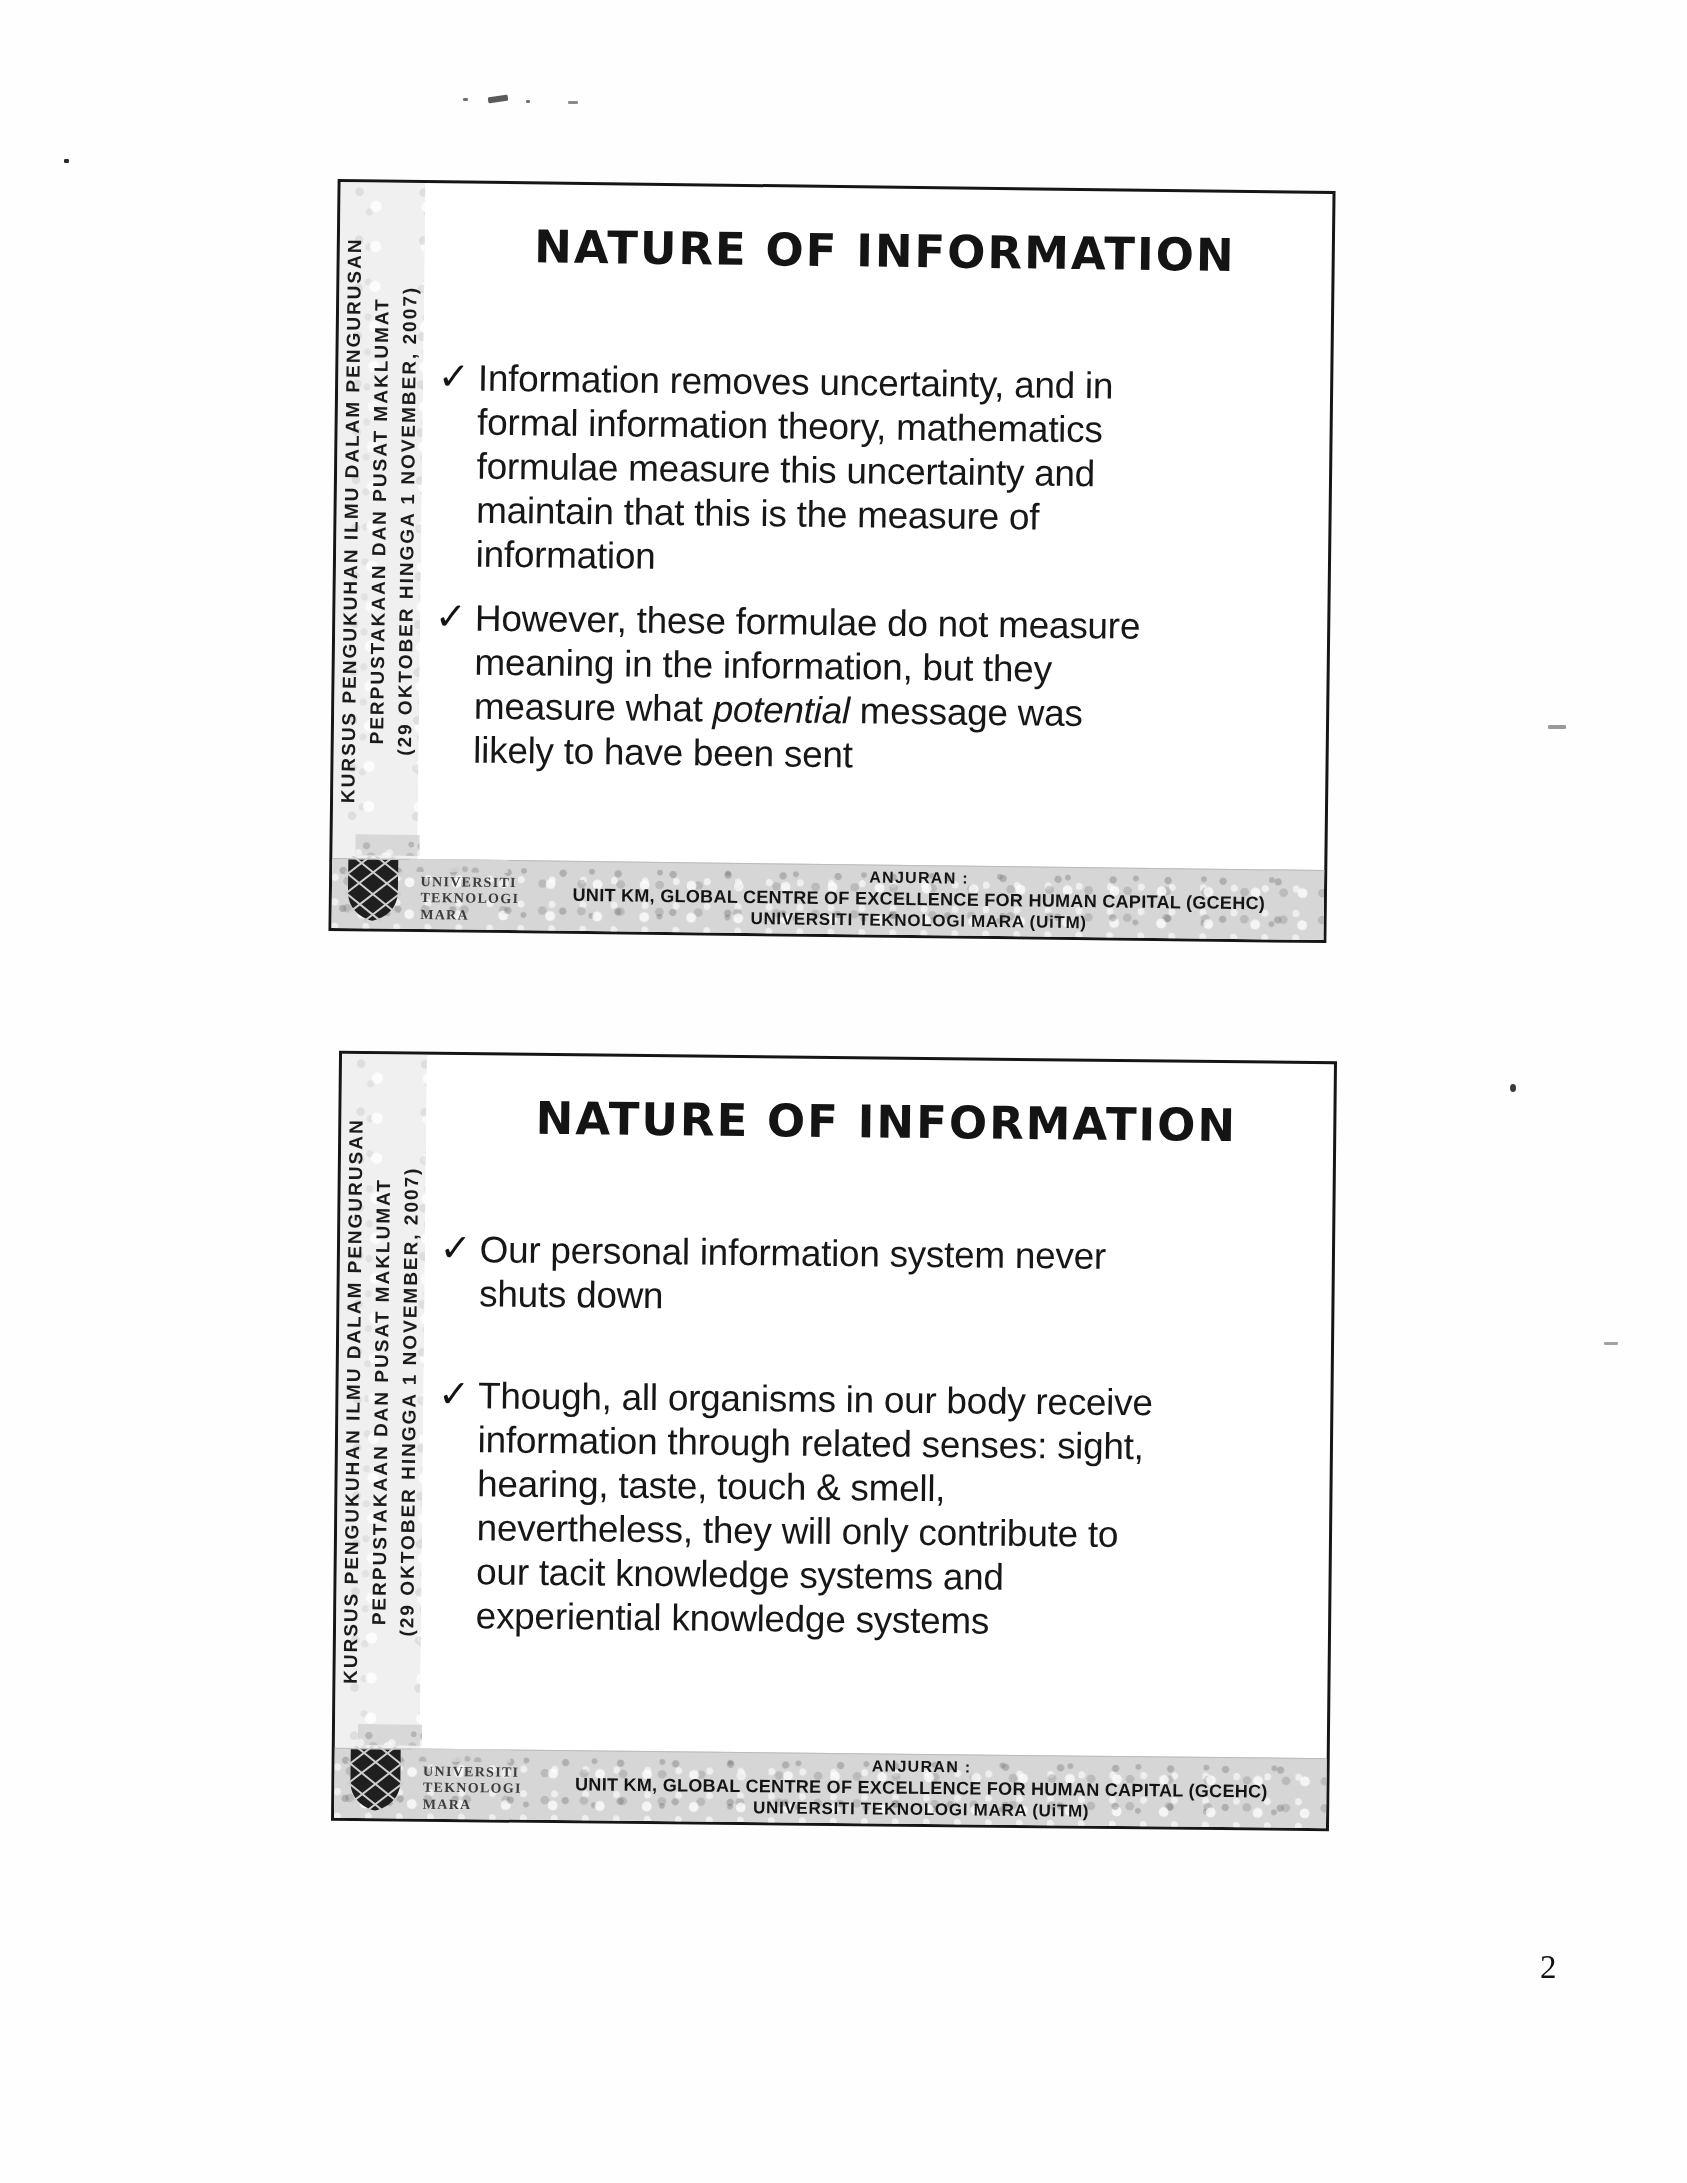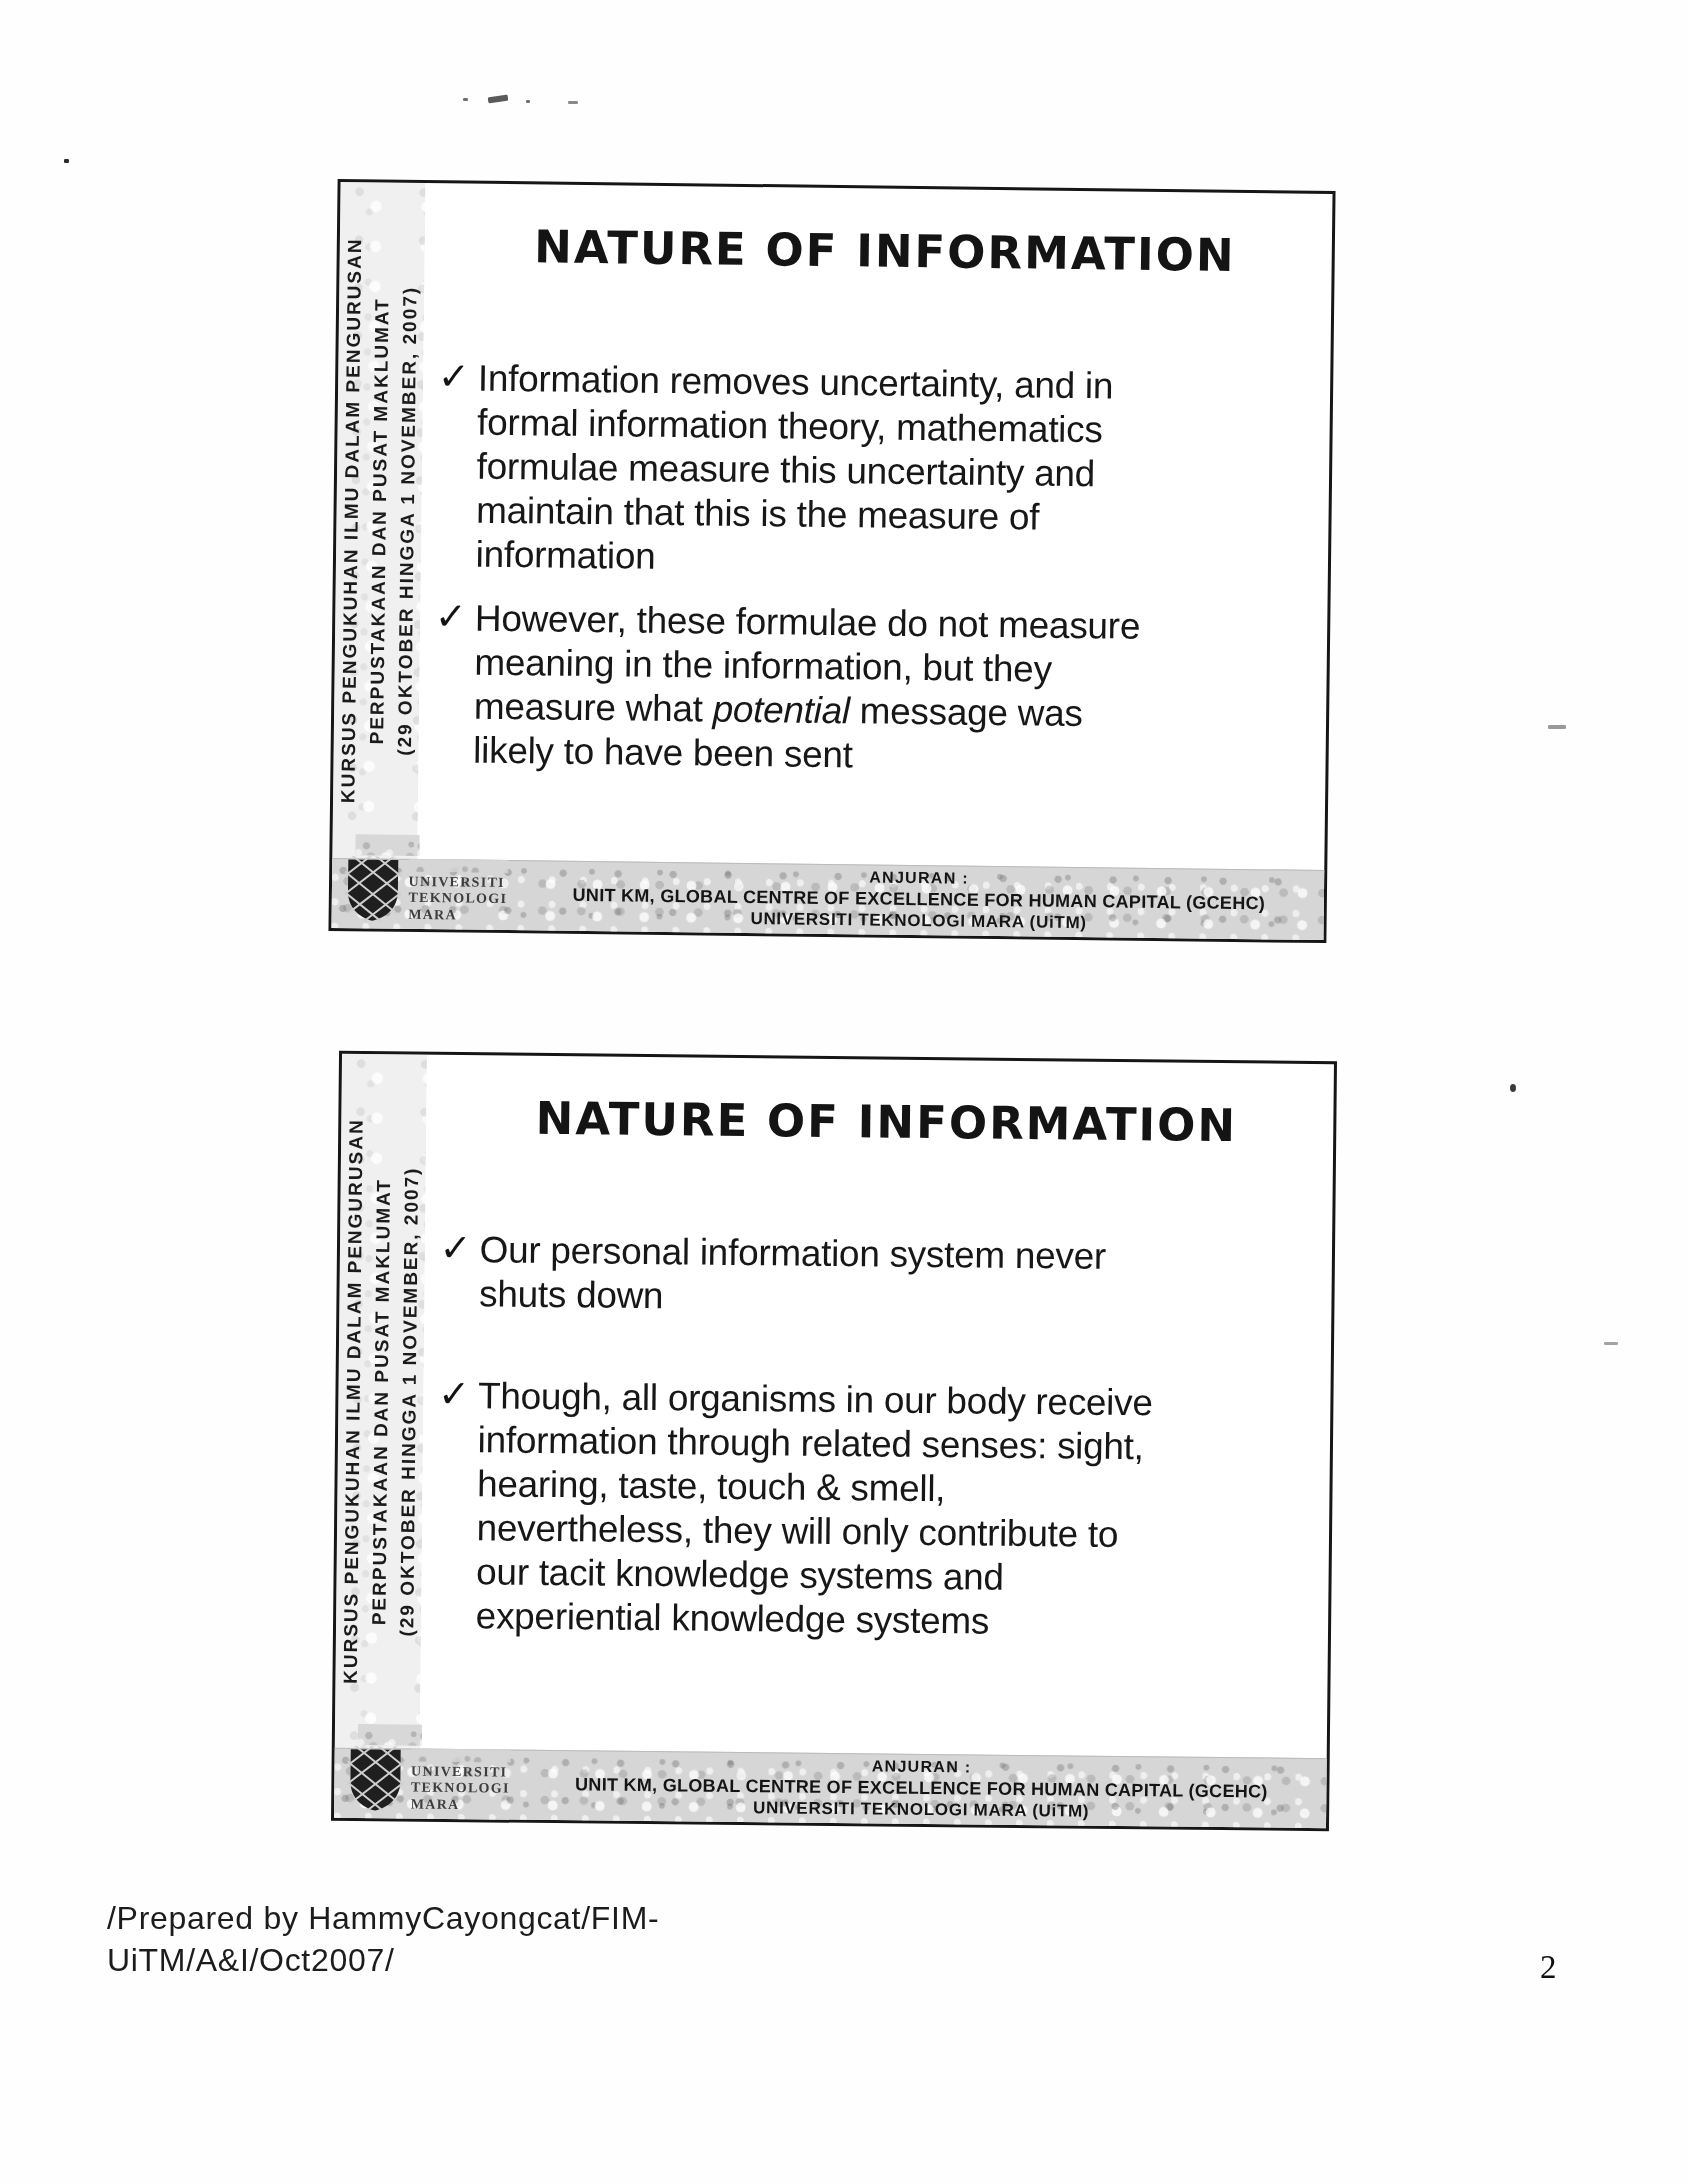--- a/index.html
+++ b/index.html
@@ -109,20 +109,21 @@
   
   .logo{position:absolute;left:10.6px;bottom:1.3px;width:185px;height:93px;}
   .logo-topblock{position:absolute;left:12px;top:0;width:64px;height:21px;opacity:.9;}
   .logo-shield{position:absolute;left:2.6px;top:22.5px;width:56px;height:67px;}
   .logo-textblock{position:absolute;left:66px;top:24px;width:112px;}
   .logo-noise{width:99px;height:13.2px;margin-bottom:2px;opacity:.85;}
   .logo-text{
     font-size:14px;line-height:16.5px;font-weight:600;
     color:#3d3d3d;letter-spacing:1.3px;
     font-family:"Liberation Serif",serif;
+    margin-left:12px;
   }
 
   
   .prepared{
     position:absolute;left:107px;top:1897px;
     font-size:32px;line-height:42px;letter-spacing:0.7px;color:#1c1c1c;
   }
   .prepared span{display:block;}
   .page-number{
     position:absolute;left:1540px;top:1949px;
@@ -272,24 +273,20 @@
         <div class="footer-lines">
           <div class="footer-line1">ANJURAN :</div>
           <div class="footer-line2">UNIT KM, GLOBAL CENTRE OF EXCELLENCE FOR HUMAN CAPITAL (GCEHC)</div>
           <div class="footer-line3">UNIVERSITI TEKNOLOGI MARA (UiTM)</div>
         </div>
       </div>
 
     </div>
   </div>
 
-  <div class="prepared">
-    <span>/Prepared by HammyCayongcat/FIM-</span>
-    <span>UiTM/A&amp;I/Oct2007/</span>
-  </div>
   <div class="page-number">2</div>
 
   <div class="speck sp1"></div>
   <div class="speck sp2"></div>
   <div class="speck sp3"></div>
   <div class="speck sp4"></div>
   <div class="speck sp5"></div>
   <div class="speck sp6"></div>
   <div class="speck sp7"></div>
   <div class="speck sp8"></div>

